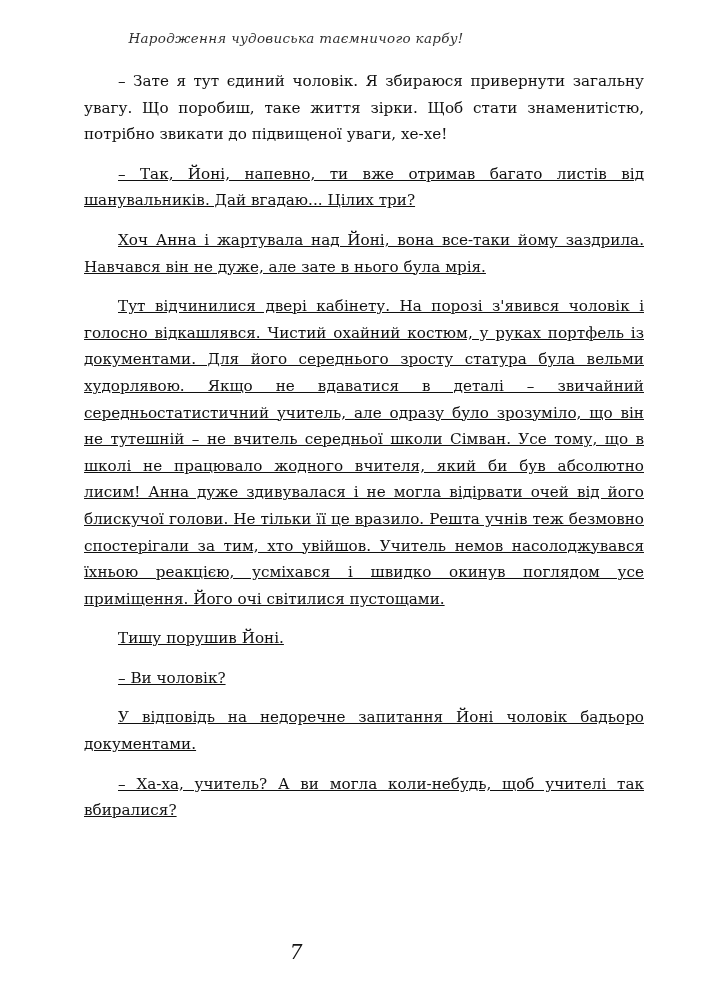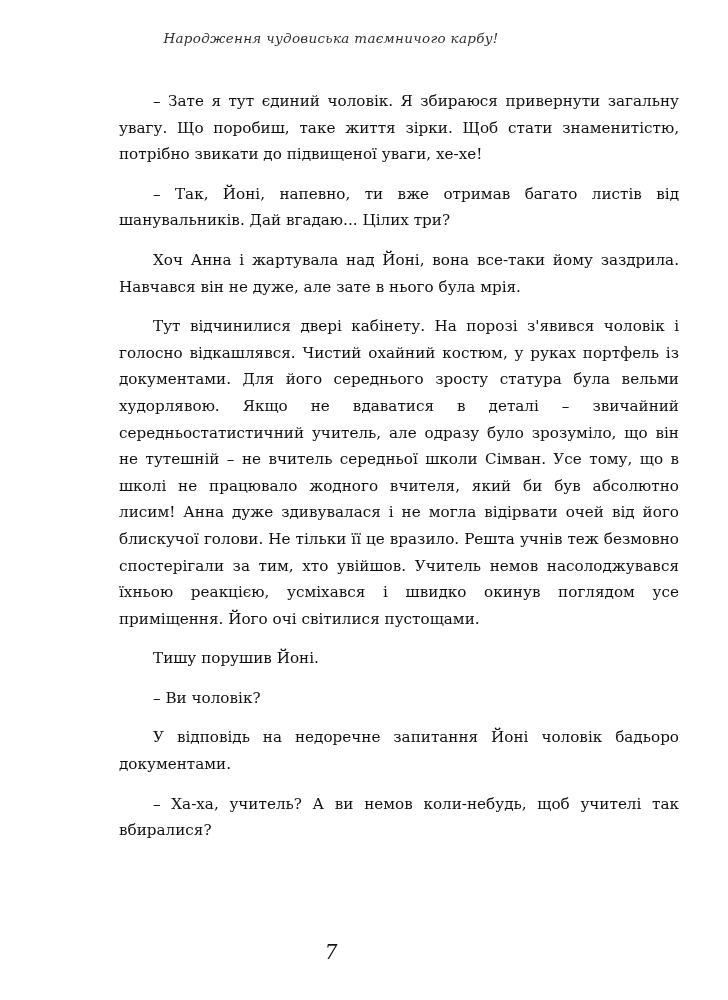--- a/index.html
+++ b/index.html
@@ -13,54 +13,54 @@
     overflow: hidden;
     font-family: "Liberation Serif", serif;
     color: #111111;
   }
   .page {
     position: relative;
     width: 592px;
     height: 1000px;
     background: #ffffff;
     box-sizing: border-box;
-    margin-left: 35px;
   }
   .running-head {
     position: absolute;
     top: 30px;
     left: 0;
     right: 0;
     text-align: center;
     font-family: "DejaVu Serif", serif;
     font-style: italic;
     font-size: 13.5px;
     letter-spacing: 0.3px;
     color: #1a1a1a;
     opacity: 0.92;
   }
   .body-text {
     position: absolute;
-    top: 88px;
+    top: 68px;
     left: 84px;
     width: 560px;
     font-family: "DejaVu Serif", serif;
     font-size: 15.2px;
     line-height: 26.6px;
     text-align: justify;
     text-justify: inter-word;
     color: #101010;
     hyphens: manual;
   }
   .body-text p {
     margin: 0 0 0 0;
     text-indent: 34px;
   }
   .body-text p + p {
     margin-top: 13px;
+    text-decoration: underline;
   }
   .folio {
     position: absolute;
     bottom: 36px;
     left: 0;
     right: 0;
     text-align: center;
     font-family: "DejaVu Serif", serif;
     font-style: italic;
     font-size: 20px;
@@ -75,18 +75,18 @@
   <div class="running-head">Народження чудовиська таємничого карбу!</div>
 
   <div class="body-text">
     <p>– Зате я тут єдиний чоловік. Я збираюся привернути загальну увагу. Що поробиш, таке життя зірки. Щоб стати знаменитістю, потрібно звикати до підвищеної уваги, хе-хе!</p>
     <p>– Так, Йоні, напевно, ти вже отримав багато листів від шанувальників. Дай вгадаю... Цілих три?</p>
     <p>Хоч Анна і жартувала над Йоні, вона все-таки йому заздрила. Навчався він не дуже, але зате в нього була мрія.</p>
     <p>Тут відчинилися двері кабінету. На порозі з'явився чоловік і голосно відкашлявся. Чистий охайний костюм, у руках портфель із документами. Для його середнього зросту статура була вельми худорлявою. Якщо не вдаватися в деталі – звичайний середньостатистичний учитель, але одразу було зрозуміло, що він не тутешній – не вчитель середньої школи Сімван. Усе тому, що в школі не працювало жодного вчителя, який би був абсолютно лисим! Анна дуже здивувалася і не могла відірвати очей від його блискучої голови. Не тільки її це вразило. Решта учнів теж безмовно спостерігали за тим, хто увійшов. Учитель немов насолоджувався їхньою реакцією, усміхався і швидко окинув поглядом усе приміщення. Його очі світилися пустощами.</p>
     <p>Тишу порушив Йоні.</p>
     <p>– Ви чоловік?</p>
     <p>У відповідь на недоречне запитання Йоні чоловік бадьоро документами.</p>
-    <p>– Ха-ха, учитель? А ви немов коли-небудь, щоб учителі так вбиралися?</p>
+    <p>– Ха-ха, учитель? А ви могла коли-небудь, щоб учителі так вбиралися?</p>
   </div>
 
   <div class="folio">7</div>
 
 </div>
 
 </body></html>

